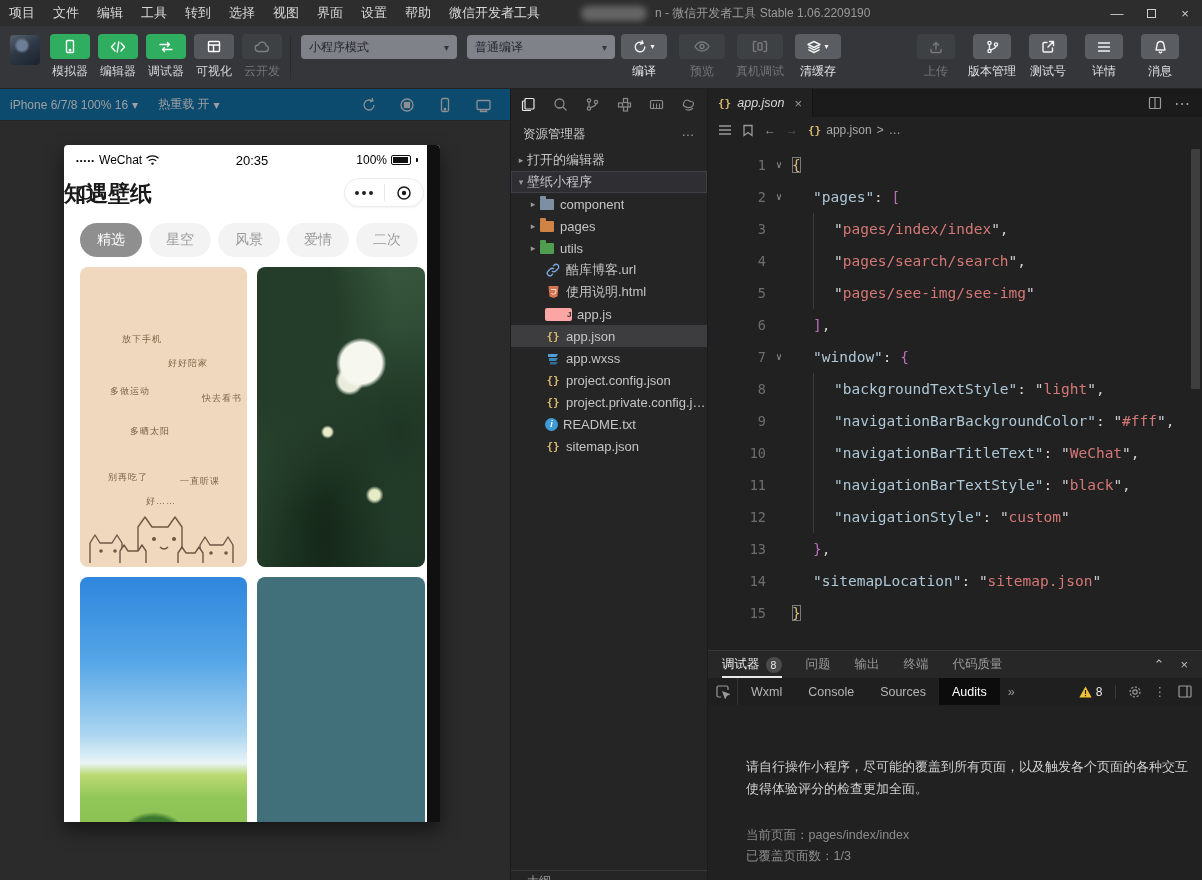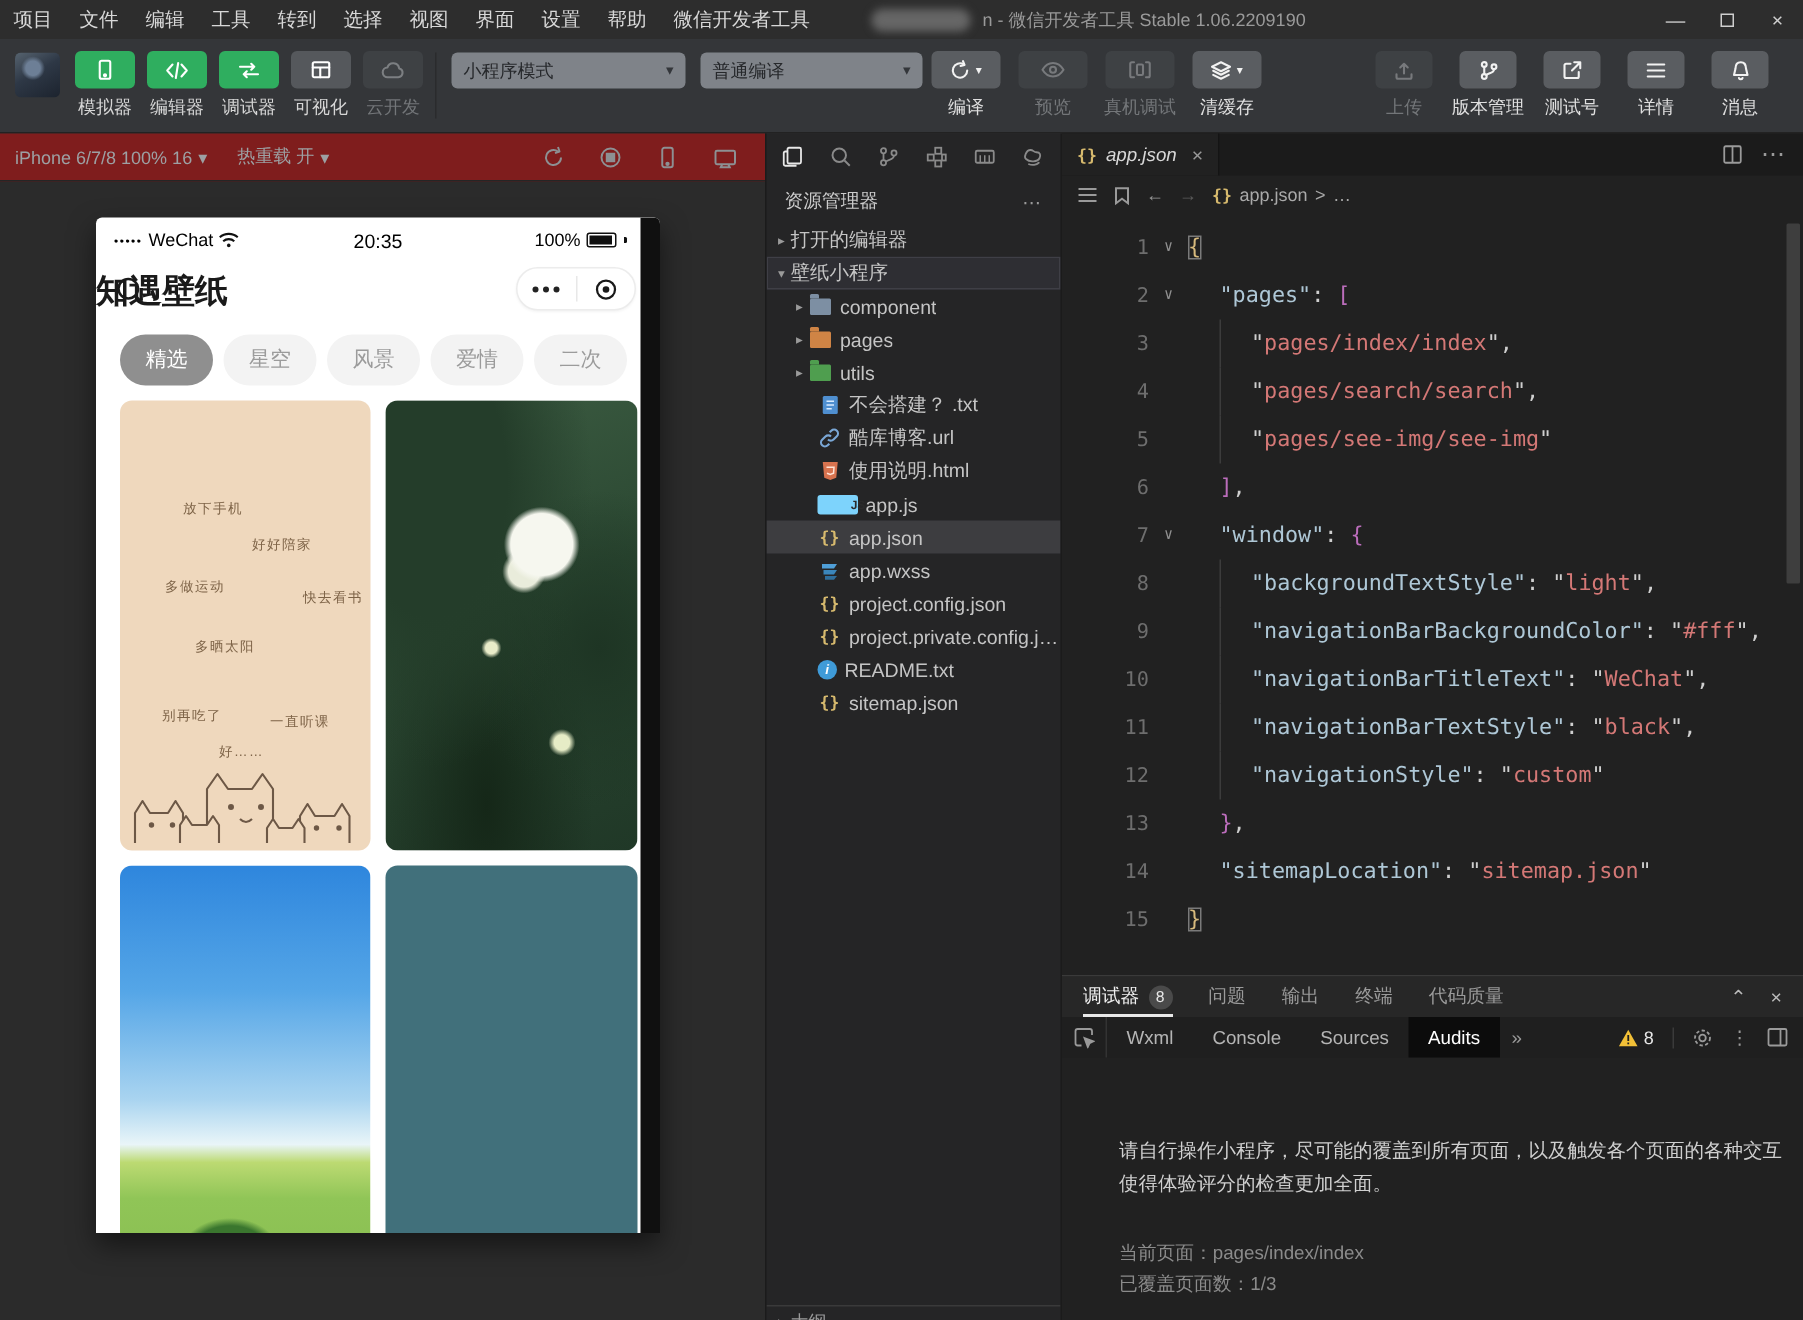--- a/index.html
+++ b/index.html
@@ -42,21 +42,21 @@
     display:flex; align-items:center; justify-content:center; gap:2px; }
   .actbtn .lbl { margin-top:4px; font-size:12px; color:#e0e0e0; }
   .actbtn.dim .ico { background:#3e4144; color:#77797c; }
   .actbtn.dim .lbl { color:#737679; }
   .toolbar-right { margin-left:auto; display:flex; margin-right:14px; }
   .toolbar-right .actbtn { width:56px; }
   .toolbar-right .actbtn .ico { width:38px; }
 
   
   .sim-panel { position:absolute; left:0; top:89px; width:510px; bottom:0; background:#2b2b2b; }
-  .sim-toolbar { height:32px; background:#7f1d1d; border-bottom:1px solid #252525;
+  .sim-toolbar { height:32px; background:#0c4a6e; border-bottom:1px solid #252525;
     display:flex; align-items:center; color:#9da0a3; font-size:12px; }
   .sim-dd { display:flex; align-items:center; gap:4px; padding:0 10px; cursor:pointer; height:32px; }
   .sim-icons { margin-left:auto; display:flex; gap:22px; margin-right:18px; }
   .sim-icons svg { cursor:pointer; }
 
   .phone { position:absolute; left:64px; top:56px; width:376px; height:677px; background:#fff;
     border-radius:4px 4px 0 0; box-shadow:0 8px 18px rgba(0,0,0,.5); overflow:hidden; color:#111; }
   .phone-right-strip { position:absolute; right:0; top:0; width:13px; height:677px; background:#101010; z-index:9; }
   .statusbar { height:30px; display:flex; align-items:center; padding:0 12px; font-size:12px; color:#000; position:relative; }
   .sig-dots { font-size:8px; letter-spacing:1px; }
@@ -118,21 +118,21 @@
   .exp-header .more { margin-left:auto; color:#9a9a9a; cursor:pointer; letter-spacing:1px; }
   .tree-row { height:22px; display:flex; align-items:center; cursor:pointer; white-space:nowrap; overflow:hidden; }
   .tree-row.selected { background:#3d3d40; }
   .tree-row.rootsec { background:#2e2e33; box-shadow:inset 0 0 0 1px #3f3f46; }
   .tree-chév, .tree-chev { width:12px; text-align:center; color:#9a9a9a; font-size:9px; flex:none; }
   .tree-ico { width:16px; height:16px; margin-right:5px; flex:none; display:flex; align-items:center; justify-content:center; font-size:11px; }
   .tree-label { overflow:hidden; text-overflow:ellipsis; }
   .folder { width:14px; height:11px; border-radius:1px; position:relative; }
   .folder::before { content:""; position:absolute; left:0; top:-3px; width:6px; height:3px; border-radius:1px 1px 0 0; background:inherit; }
   .ic-braces { color:#d7ba6e; font-weight:bold; font-size:11px; font-family:"DejaVu Sans Mono",monospace; }
-  .ic-js { background:#7dd3fc; color:#2b2b2b; font-weight:bold; font-size:8px; width:13px; height:13px; border-radius:2px;
+  .ic-js { background:#fca5a5; color:#2b2b2b; font-weight:bold; font-size:8px; width:13px; height:13px; border-radius:2px;
     display:flex; align-items:center; justify-content:center;padding-left:27px; }
   .ic-info { background:#3f9bd8; color:#fff; width:13px; height:13px; border-radius:50%; font-size:9px; font-weight:bold;
     display:flex; align-items:center; justify-content:center; font-style:italic; }
   .outline-sec { position:absolute; left:0; right:0; bottom:-12px; height:22px; border-top:1px solid #3a3a3a;
     display:flex; align-items:center; color:#9a9a9a; font-size:12px; padding-left:4px; background:#252526; }
 
   
   .editor { position:absolute; left:708px; top:89px; width:494px; height:561px; background:#212121; }
   .tabbar { height:28px; background:#1b1b1b; display:flex; align-items:stretch; }
   .tab { background:#212121; display:flex; align-items:center; gap:6px; padding:0 10px; color:#d8d8d8;
@@ -536,29 +536,20 @@
         </div>
         <div class="tree-row" style="padding-left: 16px;">
           <span class="tree-chev">▸</span>
           <span class="tree-ico">
             <span class="folder" style="background: rgb(79, 158, 79);"></span>
           </span>
           <span class="tree-label">utils</span>
         </div>
         <div class="tree-row" style="padding-left: 34px;">
           <span class="tree-ico">
-            <svg width="13" height="14" viewBox="0 0 13 14">
-              <rect x="1.5" y="1" width="10" height="12" rx="1" fill="#4f8fd0"></rect>
-              <path d="M4 4.5h5M4 7h5M4 9.5h3.5" stroke="#d9ecff" stroke-width="1"></path>
-            </svg>
-          </span>
-          <span class="tree-label">不会搭建？ .txt</span>
-        </div>
-        <div class="tree-row" style="padding-left: 34px;">
-          <span class="tree-ico">
             <svg width="14" height="14" viewBox="0 0 14 14" fill="none" stroke="#7aa7d6" stroke-width="1.4">
               <path d="M6 8a2.6 2.6 0 0 0 3.7 0l2.2-2.2a2.6 2.6 0 1 0-3.7-3.7L7.1 3.2"></path>
               <path d="M8 6a2.6 2.6 0 0 0-3.7 0L2.1 8.2a2.6 2.6 0 1 0 3.7 3.7l1.1-1.1"></path>
             </svg>
           </span>
           <span class="tree-label">酷库博客.url</span>
         </div>
         <div class="tree-row" style="padding-left: 34px;">
           <span class="tree-ico">
             <svg width="13" height="14" viewBox="0 0 13 14">

